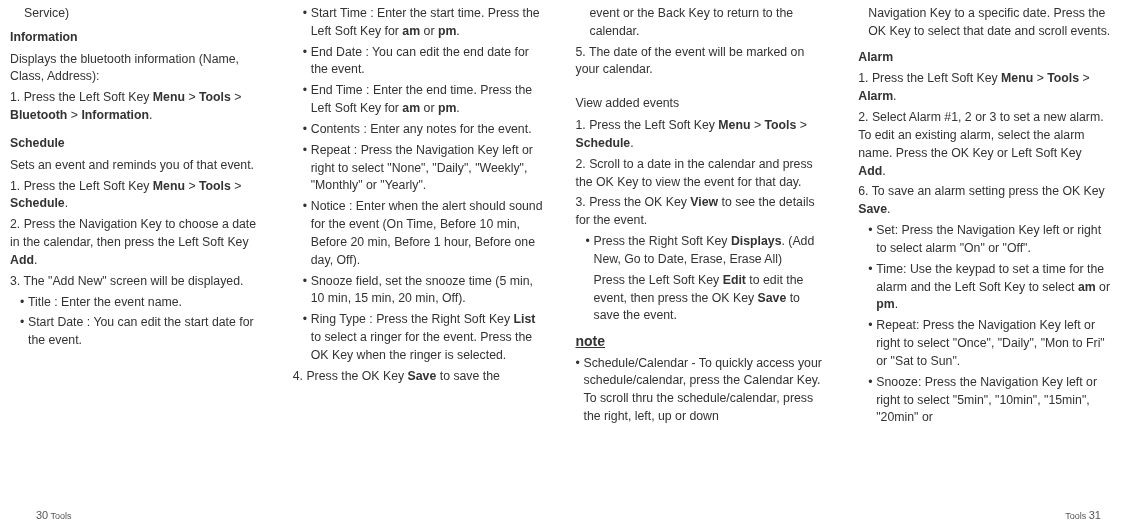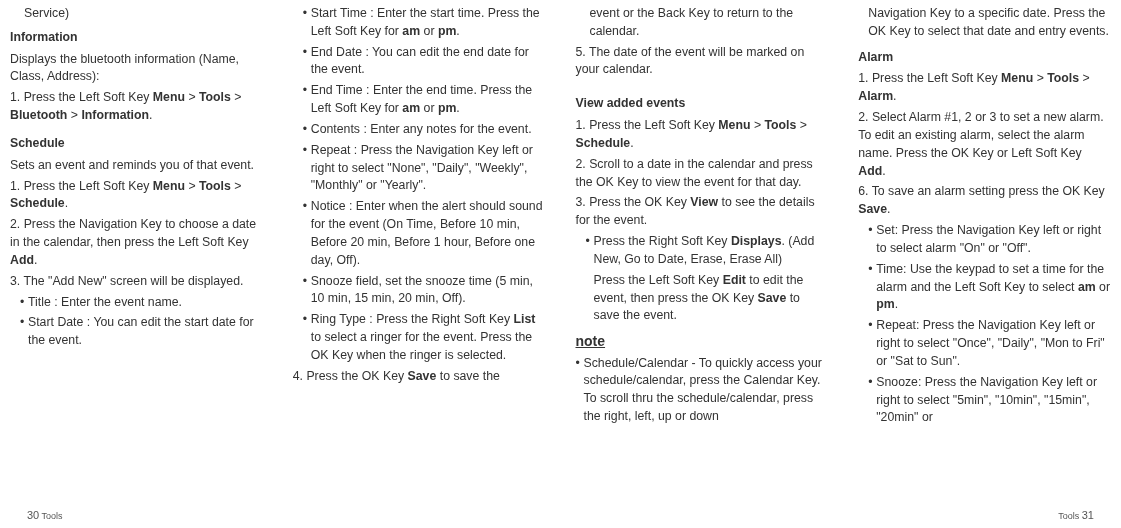--- a/index.html
+++ b/index.html
@@ -46,27 +46,27 @@
   }
   .noteh {
     font-size: 14px;
     font-weight: bold;
     text-decoration: underline;
     margin: 6px 0 2px 0;
   }
   .footer {
     position: absolute;
     bottom: 4px;
-    left: 0;
+    left: 16px;
     right: 0;
     display: flex;
     justify-content: space-between;
     font-size: 9px;
     color: #555;
-    padding: 0 27px;
+    padding: 0 20px;
   }
   .footer span.pn { font-size: 11px; }
 </style>
 </head>
 <body>
 
 <div class="page">
 
   <div class="col">
     <p style="padding-left:14px;">Service)</p>
@@ -124,39 +124,39 @@
         <span class="dot">•</span>
         <span class="body"><span>Ring Type : Press the Right Soft Key </span><span class="bold">List</span><span> to select a ringer for the event. Press the OK Key when the ringer is selected.</span></span>
       </div>
     <p><span>4. Press the OK Key </span><span class="bold">Save</span><span> to save the</span></p>
   </div>
 
   <div class="col">
     <p style="padding-left:14px;">event or the Back Key to return to the calendar.</p>
     <p>5. The date of the event will be marked on your calendar.</p>
 
-    <p class="heading" style="font-weight:bold; margin-top:16px;">View added events</p>
+    <p class="heading" style="font-weight:normal; margin-top:16px;">View added events</p>
     <p><span>1. Press the Left Soft Key </span><span class="bold">Menu</span><span> &gt; </span><span class="bold">Tools</span><span> &gt; </span><span class="bold">Schedule</span><span>.</span></p>
     <p>2. Scroll to a date in the calendar and press the OK Key to view the event for that day.</p>
     <p><span>3. Press the OK Key </span><span class="bold">View</span><span> to see the details for the event.</span></p>
     <div class="bullet">
         <span class="dot">•</span>
         <span class="body"><span>Press the Right Soft Key </span><span class="bold">Displays</span><span>. (Add New, Go to Date, Erase, Erase All)</span></span>
       </div>
     <p style="padding-left:18px;"><span>Press the Left Soft Key </span><span class="bold">Edit</span><span> to edit the event, then press the OK Key </span><span class="bold">Save</span><span> to save the event.</span></p>
 
     <p class="noteh">note</p>
     <div class="bullet" style="padding-left:0;">
         <span class="dot">•</span>
         <span class="body">Schedule/Calendar - To quickly access your schedule/calendar, press the Calendar Key. To scroll thru the schedule/calendar, press the right, left, up or down</span>
       </div>
   </div>
 
   <div class="col">
-    <p style="padding-left:10px;">Navigation Key to a specific date. Press the OK Key to select that date and entry events.</p>
+    <p style="padding-left:10px;">Navigation Key to a specific date. Press the OK Key to select that date and scroll events.</p>
 
     <p class="heading" style="margin-top:8px;">Alarm</p>
     <p><span>1. Press the Left Soft Key </span><span class="bold">Menu</span><span> &gt; </span><span class="bold">Tools</span><span> &gt; </span><span class="bold">Alarm</span><span>.</span></p>
     <p><span>2. Select Alarm #1, 2 or 3 to set a new alarm. To edit an existing alarm, select the alarm name. Press the OK Key or Left Soft Key </span><span class="bold">Add</span><span>.</span></p>
     <p><span>6. To save an alarm setting press the OK Key </span><span class="bold">Save</span><span>.</span></p>
     <div class="bullet">
         <span class="dot">•</span>
         <span class="body">Set: Press the Navigation Key left or right to select alarm "On" or "Off".</span>
       </div>
     <div class="bullet">

